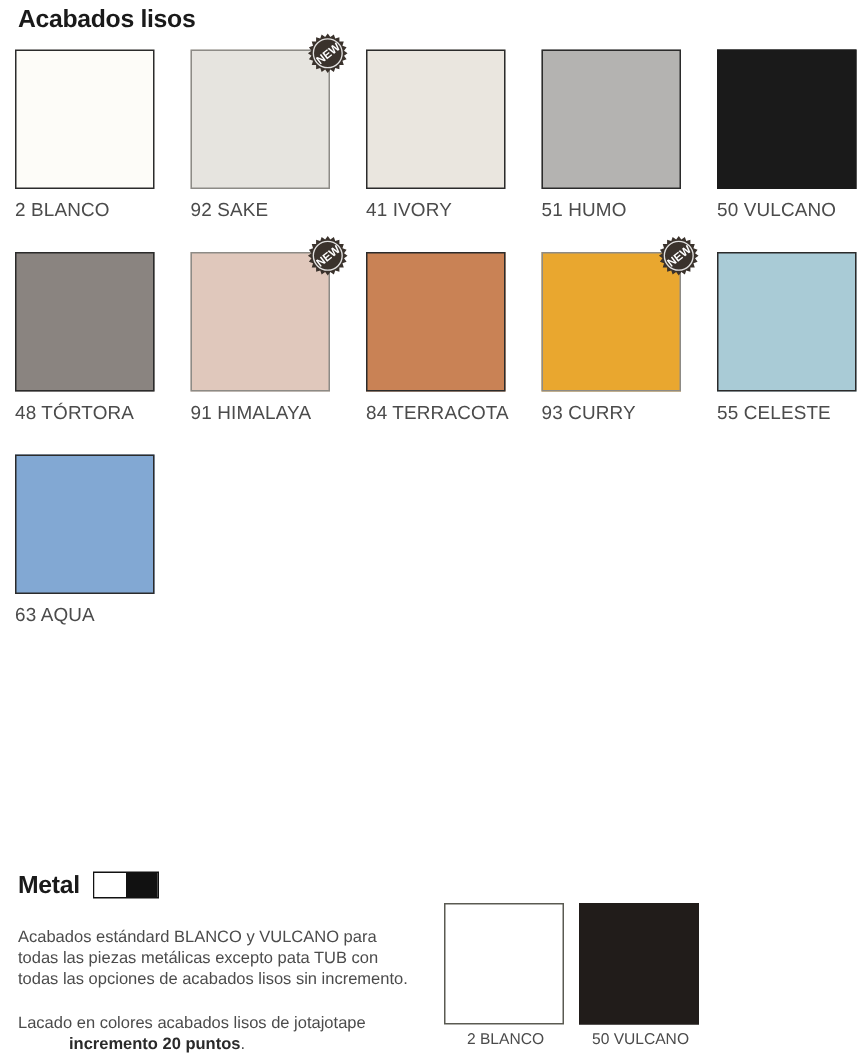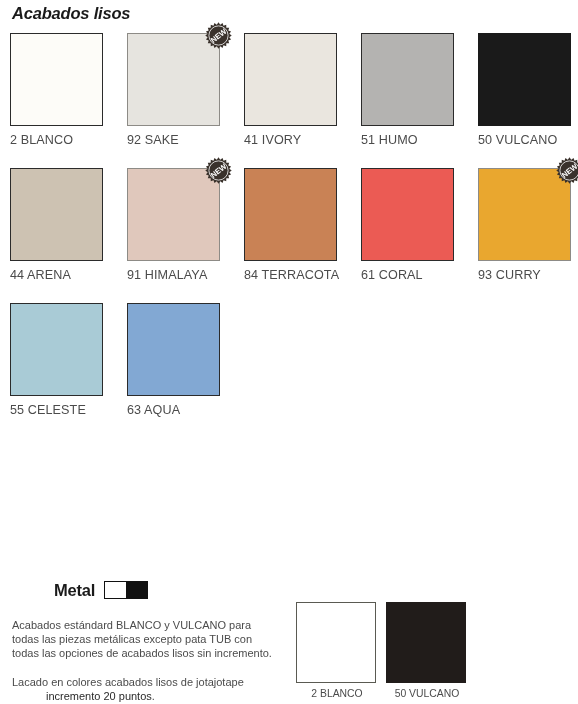--- a/index.html
+++ b/index.html
@@ -25,21 +25,20 @@
   
   .section-title {
     position: absolute;
     left: 12px;
     top: 4px;
     font-size: 16.5px;
     font-weight: bold;
     letter-spacing: -0.2px;
     color: #1a1a1a;
     white-space: nowrap;
-    font-style: italic;
   }
 
   
   .swatch-grid {
     position: absolute;
     left: 10px;
     top: 33px;
     width: 562px;
     display: grid;
     grid-template-columns: repeat(5, 117px);
@@ -90,41 +89,40 @@
     display: flex;
     align-items: center;
     gap: 9px;
     height: 24px;
   }
   .metal-title {
     font-size: 16.5px;
     font-weight: bold;
     letter-spacing: -0.2px;
     color: #1a1a1a;
-    margin-left: 42px;
   }
   .metal-chip {
     display: flex;
     width: 44px;
     height: 18px;
     box-sizing: border-box;
     border: 1px solid #111111;
   }
   .metal-chip .half { width: 50%; height: 100%; }
 
   .metal-text {
     margin-top: 16px;
     font-size: 11px;
     line-height: 14.2px;
     color: #4b4b4b;
     width: 262px;
   }
   .metal-text p { margin: 0; }
   .metal-text p + p { margin-top: 14px; }
-  .metal-text b { font-weight: normal; color: #2a2a2a; padding-left: 34px; }
+  .metal-text b { font-weight: bold; color: #2a2a2a; padding-left: 34px; }
 
   
   .metal-swatches {
     position: absolute;
     left: 296px;
     top: 602px;
     display: flex;
     gap: 8px;
   }
   .metal-swatch-cell { width: 82px; }
@@ -172,44 +170,40 @@
       </div>
       <div class="swatch-cell">
         <div class="swatch-box" style="background: rgb(180, 179, 177); border-color: rgb(43, 43, 43);"></div>
         <div class="swatch-label">51 HUMO</div>
       </div>
       <div class="swatch-cell">
         <div class="swatch-box" style="background: rgb(26, 26, 26); border-color: rgb(26, 26, 26);"></div>
         <div class="swatch-label">50 VULCANO</div>
       </div>
       <div class="swatch-cell">
-        <div class="swatch-box" style="background: rgb(205, 194, 178); border-color: rgb(43, 43, 43);"></div>
-        <div class="swatch-label">44 ARENA</div>
+        <div class="swatch-box" style="background: rgb(138, 132, 128); border-color: rgb(43, 43, 43);"></div>
+        <div class="swatch-label">48 TÓRTORA</div>
       </div>
       <div class="swatch-cell">
         <div class="swatch-box" style="background: rgb(224, 200, 188); border-color: rgb(141, 139, 134);">
           <div class="new-badge">
             <svg width="27" height="27" viewBox="0 0 27 27">
               <polygon points="13.50,0.30 15.22,2.64 17.58,0.95 18.49,3.70 21.26,2.82 21.28,5.72 24.18,5.74 23.30,8.51 26.05,9.42 24.36,11.78 26.70,13.50 24.36,15.22 26.05,17.58 23.30,18.49 24.18,21.26 21.28,21.28 21.26,24.18 18.49,23.30 17.58,26.05 15.22,24.36 13.50,26.70 11.78,24.36 9.42,26.05 8.51,23.30 5.74,24.18 5.72,21.28 2.82,21.26 3.70,18.49 0.95,17.58 2.64,15.22 0.30,13.50 2.64,11.78 0.95,9.42 3.70,8.51 2.82,5.74 5.72,5.72 5.74,2.82 8.51,3.70 9.42,0.95 11.78,2.64" fill="#3a322c"></polygon>
               <circle cx="13.5" cy="13.5" r="9.6" fill="none" stroke="#ffffff" stroke-width="0.9" opacity="0.85"></circle>
               <text x="13.5" y="16.4" text-anchor="middle" fill="#ffffff" font-family="Liberation Sans, sans-serif" font-size="7.6" font-weight="bold" transform="rotate(-38 13.5 13.5)">NEW</text>
             </svg>
           </div>
         </div>
         <div class="swatch-label">91 HIMALAYA</div>
       </div>
       <div class="swatch-cell">
         <div class="swatch-box" style="background: rgb(201, 130, 85); border-color: rgb(43, 43, 43);"></div>
         <div class="swatch-label">84 TERRACOTA</div>
       </div>
       <div class="swatch-cell">
-        <div class="swatch-box" style="background: rgb(235, 91, 84); border-color: rgb(43, 43, 43);"></div>
-        <div class="swatch-label">61 CORAL</div>
-      </div>
-      <div class="swatch-cell">
         <div class="swatch-box" style="background: rgb(233, 167, 47); border-color: rgb(141, 139, 134);">
           <div class="new-badge">
             <svg width="27" height="27" viewBox="0 0 27 27">
               <polygon points="13.50,0.30 15.22,2.64 17.58,0.95 18.49,3.70 21.26,2.82 21.28,5.72 24.18,5.74 23.30,8.51 26.05,9.42 24.36,11.78 26.70,13.50 24.36,15.22 26.05,17.58 23.30,18.49 24.18,21.26 21.28,21.28 21.26,24.18 18.49,23.30 17.58,26.05 15.22,24.36 13.50,26.70 11.78,24.36 9.42,26.05 8.51,23.30 5.74,24.18 5.72,21.28 2.82,21.26 3.70,18.49 0.95,17.58 2.64,15.22 0.30,13.50 2.64,11.78 0.95,9.42 3.70,8.51 2.82,5.74 5.72,5.72 5.74,2.82 8.51,3.70 9.42,0.95 11.78,2.64" fill="#3a322c"></polygon>
               <circle cx="13.5" cy="13.5" r="9.6" fill="none" stroke="#ffffff" stroke-width="0.9" opacity="0.85"></circle>
               <text x="13.5" y="16.4" text-anchor="middle" fill="#ffffff" font-family="Liberation Sans, sans-serif" font-size="7.6" font-weight="bold" transform="rotate(-38 13.5 13.5)">NEW</text>
             </svg>
           </div>
         </div>
         <div class="swatch-label">93 CURRY</div>

